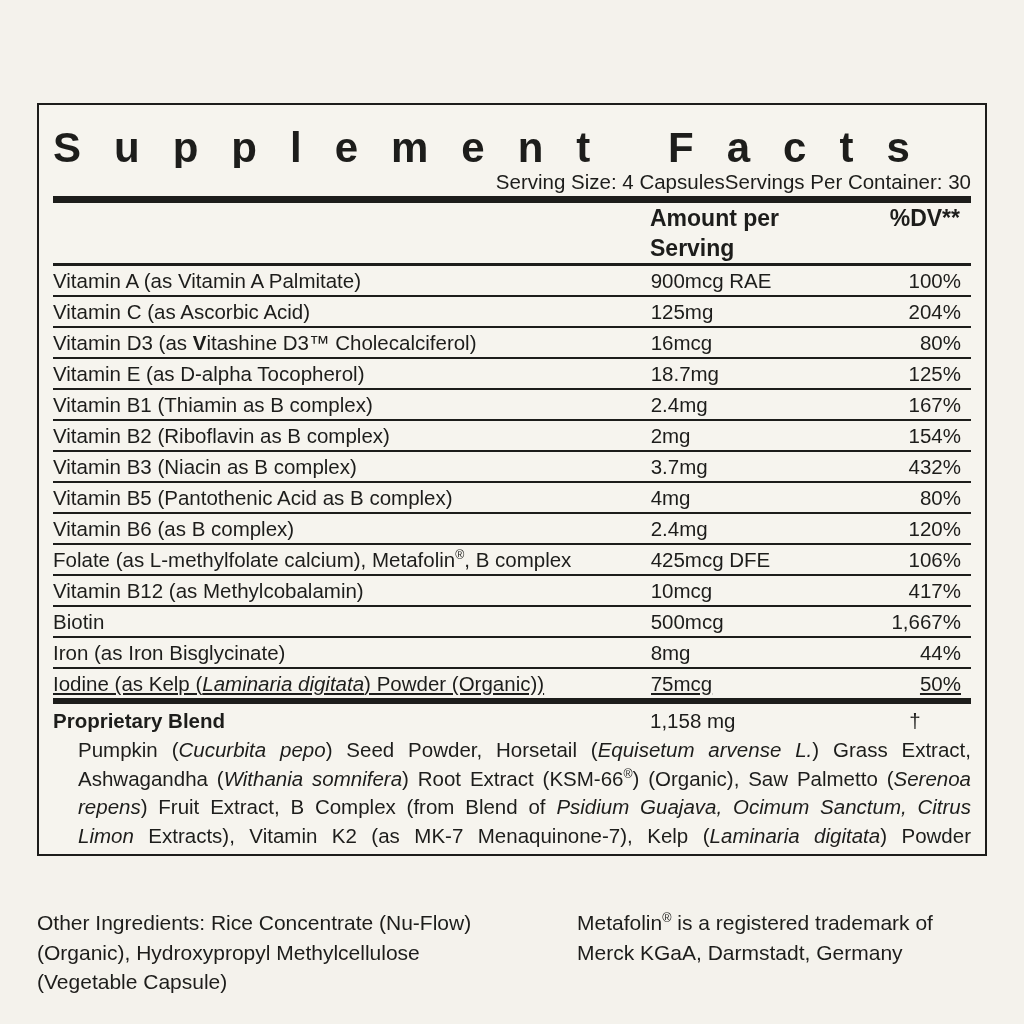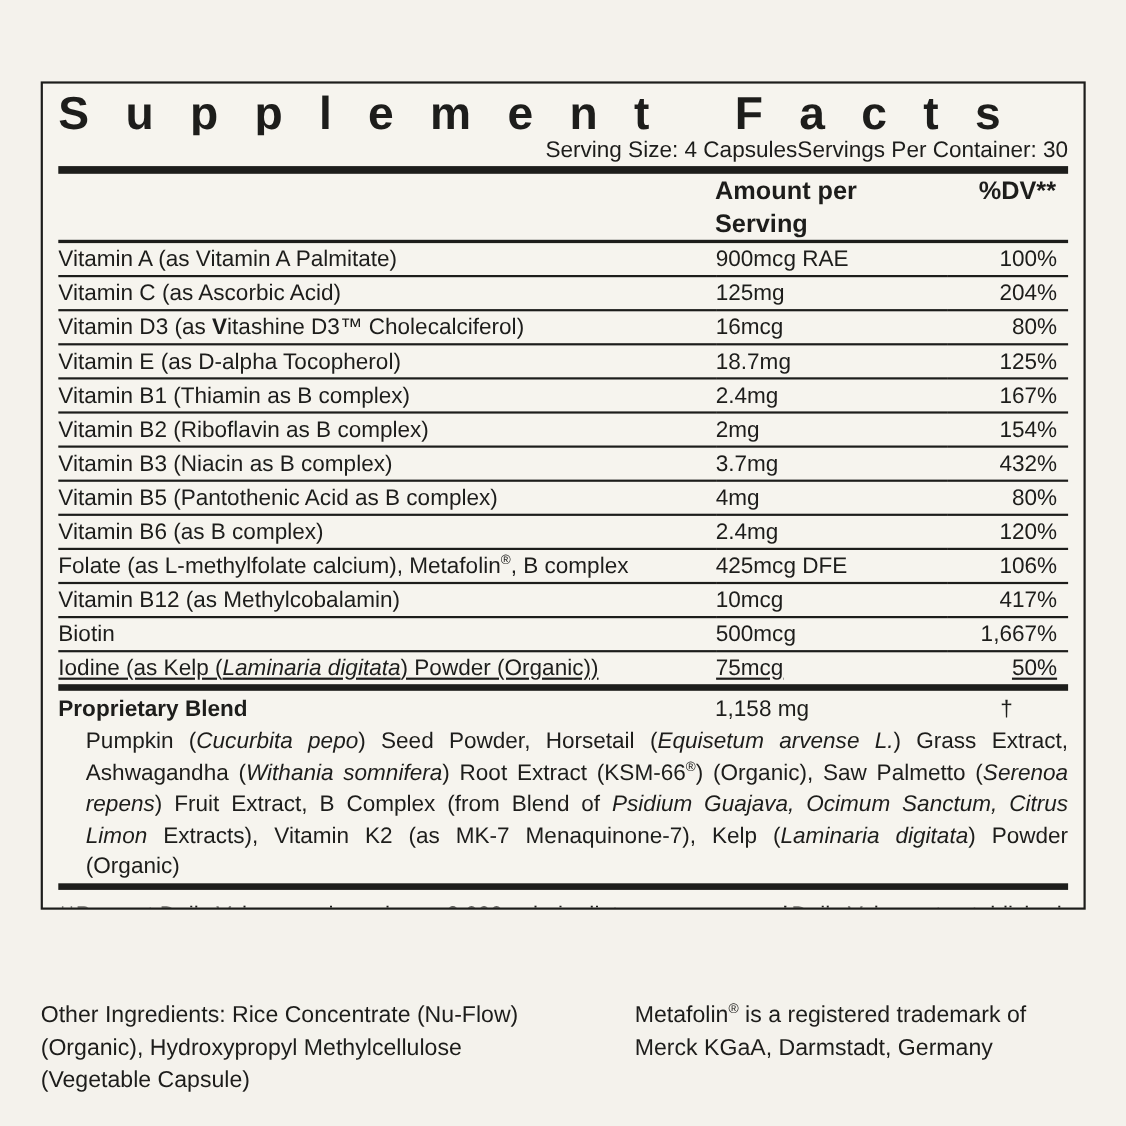--- a/index.html
+++ b/index.html
@@ -11,25 +11,25 @@
   html,body{width:1024px;height:1024px;}
   body{
     background:var(--bg);
     color:var(--ink);
     font-family:"Liberation Sans","DejaVu Sans",sans-serif;
     position:relative;
     overflow:hidden;
   }
   .panel{
     position:absolute;
-    left:37px; top:74px;
+    left:37px; top:103px;
     width:950px; height:753px;
     background:var(--panel);
     border:2.5px solid var(--ink);
-    padding:0 14px;
+    padding:16px 14px;
     overflow:hidden;
   }
   .title{
     margin-top:7px;
     font-size:42px;
     line-height:40px;
     font-weight:bold;
     letter-spacing:33px;
     white-space:nowrap;
     overflow:hidden;
@@ -193,20 +193,25 @@
       <td class="t-amount">10mcg</td>
       <td class="t-dv">417%</td>
     </tr>
 
     <tr>
       <td class="t-label"><span>Biotin</span></td>
       <td class="t-amount">500mcg</td>
       <td class="t-dv">1,667%</td>
     </tr>
 
+    <tr>
+      <td class="t-label"><span>Iron (as Iron Bisglycinate)</span></td>
+      <td class="t-amount">8mg</td>
+      <td class="t-dv">44%</td>
+    </tr>
 
     <tr>
       <td class="t-label"><span>Iodine (as Kelp (</span><span style="font-style: italic;">Laminaria digitata</span><span>) Powder (Organic))</span></td>
       <td class="t-amount">75mcg</td>
       <td class="t-dv">50%</td>
     </tr>
   </tbody>
   </table>
 
   <div class="bar mid"></div>

